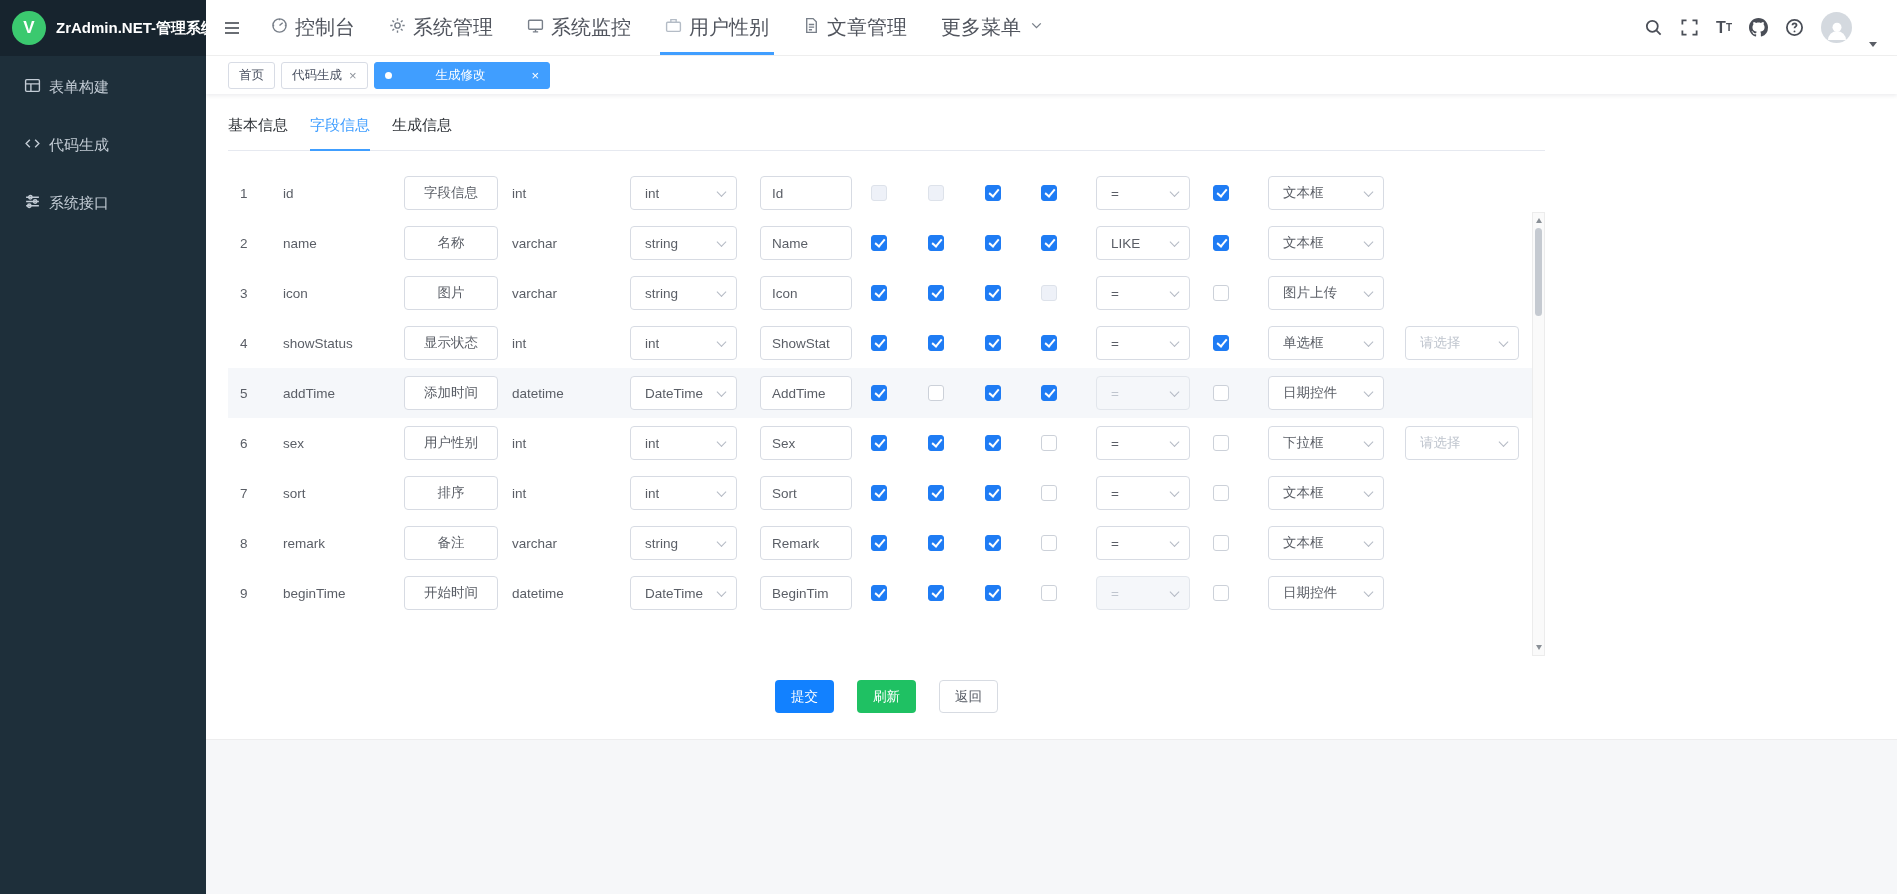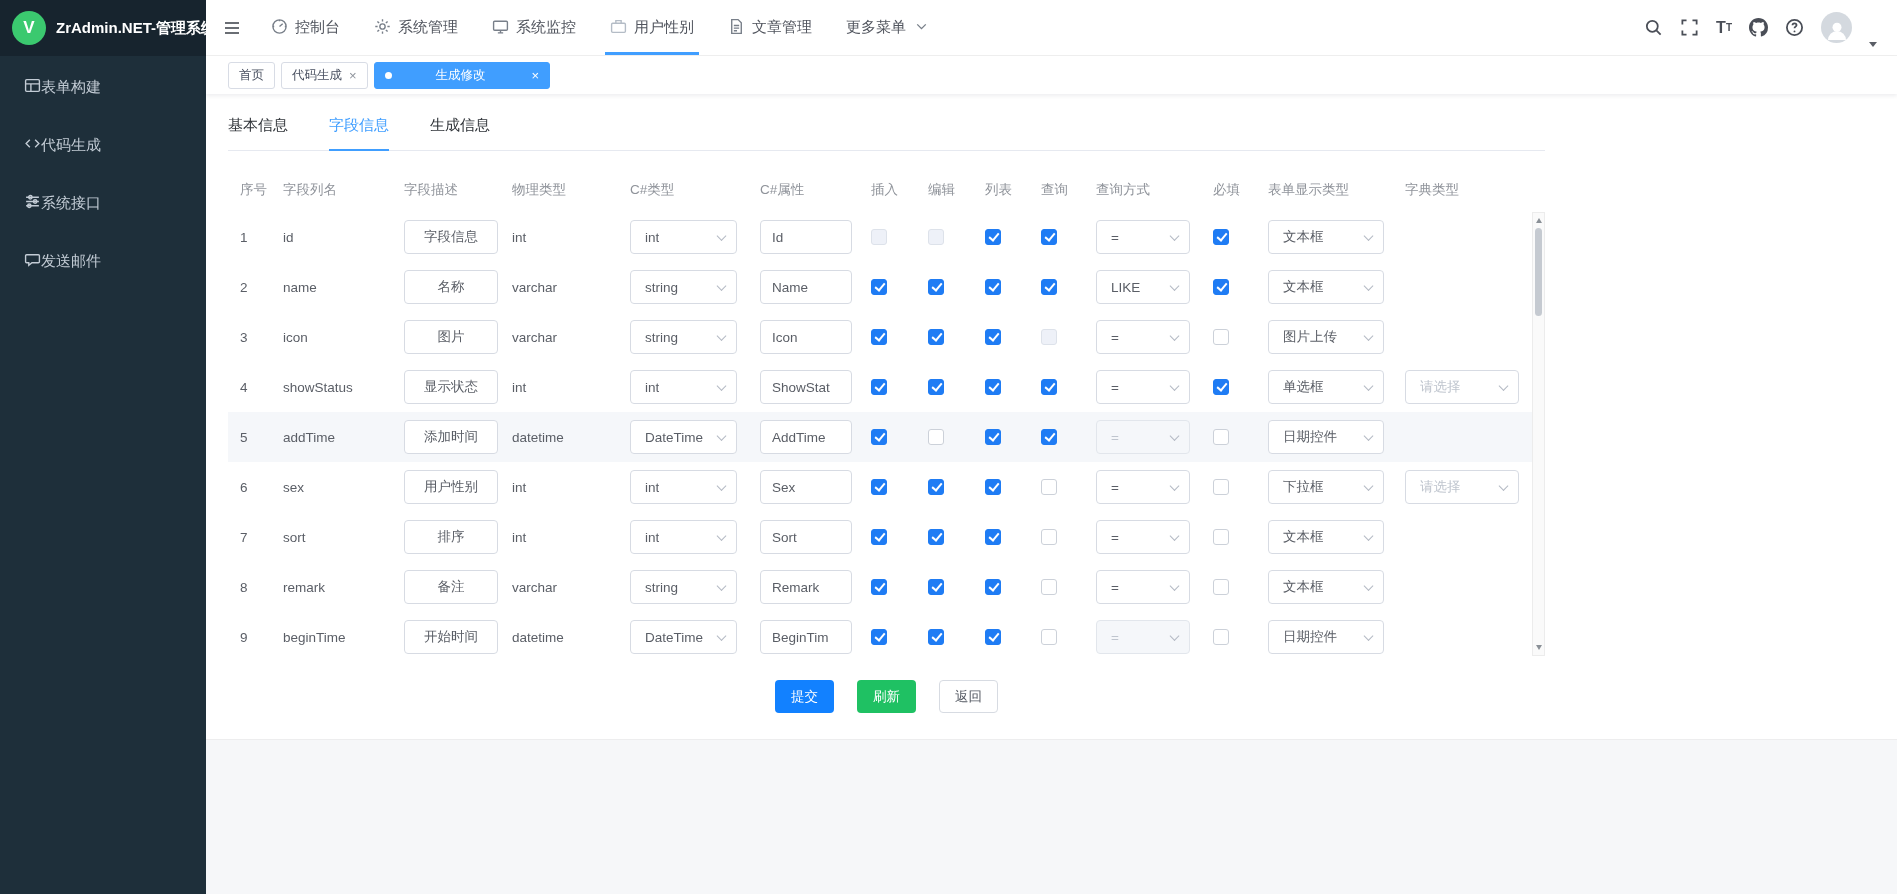--- a/index.html
+++ b/index.html
@@ -6,32 +6,32 @@
   html,body { width:1897px; height:894px; overflow:hidden; }
   body { font-family: "Liberation Sans","DejaVu Sans",sans-serif; display:flex; background:#fff; }
 
   
   .sidebar { width:206px; flex-shrink:0; background:#1e2f3a; display:flex; flex-direction:column; }
   .logo-bar { height:56px; background:#17242e; display:flex; align-items:center; gap:10px; padding-left:12px; }
   .logo-circle { width:34px; height:34px; border-radius:50%; background:#3bc96f; color:#fff; font-weight:bold;
                  font-size:17px; display:flex; align-items:center; justify-content:center; flex-shrink:0; }
   .logo-title { color:#fff; font-size:15px; font-weight:bold; white-space:nowrap; }
   .side-menu { padding-top:2px; }
-  .side-item { height:58px; display:flex; align-items:center; gap:0; padding-left:24px; color:#c3ccd5;
+  .side-item { height:58px; display:flex; align-items:center; gap:8px; padding-left:24px; color:#c3ccd5;
                font-size:15px; cursor:pointer; }
   .side-item svg { width:17px; height:17px; stroke:#c3ccd5; fill:none; stroke-width:1.3; }
 
   
   .main { flex:1; display:flex; flex-direction:column; min-width:0; }
 
   
   .navbar { height:56px; background:#fff; display:flex; align-items:stretch; border-bottom:1px solid #f0f0f0; padding:0 14px 0 16px; }
   .hamburger { align-self:center; margin-right:12px; cursor:pointer; display:flex; }
   .hamburger svg { width:20px; height:20px; stroke:#3a3f47; stroke-width:1.6; }
-  .nav-item { display:flex; align-items:center; gap:7px; padding:0 17px; font-size:15px; color:#51555e;
+  .nav-item { display:flex; align-items:center; gap:7px; padding:0 17px; font-size:20px; color:#51555e;
               cursor:pointer; position:relative; }
   .nav-item svg { width:17px; height:17px; stroke:#787f89; fill:none; stroke-width:1.3; }
   .nav-item.active::after { content:''; position:absolute; left:12px; right:12px; bottom:0; height:3px; background:#409eff; }
   .nav-item.active svg { stroke:#b4bcc6; }
   .nav-right { margin-left:auto; display:flex; align-items:center; gap:17px; padding-right:6px; }
   .nav-icon { cursor:pointer; display:flex; align-items:center; color:#4a4e57; }
   .nav-icon svg { width:19px; height:19px; stroke:#4a4e57; fill:none; stroke-width:1.5; }
   .nav-icon .filled { fill:#4a4e57; stroke:none; }
   .ticon { font-weight:bold; font-size:16px; color:#4a4e57; line-height:1; }
   .ticon small { font-size:10px; font-weight:bold; }
@@ -47,21 +47,21 @@
   .tag { height:27px; display:inline-flex; align-items:center; gap:5px; padding:0 10px; border:1px solid #d8dce5;
          background:#fff; color:#495060; font-size:12.5px; border-radius:3px; cursor:pointer; }
   .tag .x { font-size:13px; color:#8e939b; margin-left:2px; line-height:1; }
   .tag.active { background:#409eff; border-color:#409eff; color:#fff;gap:44px; }
   .tag.active .dot { width:7px; height:7px; border-radius:50%; background:#fff; }
   .tag.active .x { color:#fff; }
 
   
   .content { flex:1; display:flex; flex-direction:column; background:#fff; min-height:0; }
   .card { padding:22px 0 0 22px; }
-  .tabs { display:flex; gap:41px; border-bottom:1px solid #e6e9f0; width:1317px; }
+  .tabs { display:flex; gap:22px; border-bottom:1px solid #e6e9f0; width:1317px; }
   .tab { font-size:15px; color:#2f3338; padding-bottom:15px; position:relative; cursor:pointer; }
   .tab.active { color:#409eff; }
   .tab.active::after { content:''; position:absolute; left:0; right:0; bottom:-1px; height:2px; background:#409eff; }
 
   
   .table-viewport { position:relative; width:1317px; height:488px; overflow:hidden; margin-top:17px; }
   .grid { display:grid; grid-template-columns:55px 121px 108px 118px 130px 108px 57px 57px 56px 58px 114px 58px 132px 125px;
           align-items:center; }
   .grid > *:nth-child(1) { padding-left:12px; }
   .grid > *:nth-child(7), .grid > *:nth-child(8), .grid > *:nth-child(9),
@@ -137,26 +137,20 @@
       <span>代码生成</span>
     </div>
     <div class="side-item">
       <span><svg viewBox="0 0 16 16">
             <path d="M2 4h12M2 8h12M2 12h12"></path>
             <circle cx="6" cy="4" r="1.6"></circle>
             <circle cx="10.5" cy="8" r="1.6"></circle>
             <circle cx="5" cy="12" r="1.6"></circle>
           </svg></span>
       <span>系统接口</span>
-    </div>
-    <div class="side-item">
-      <span><svg viewBox="0 0 16 16">
-            <path d="M2.5 3.5h11a1 1 0 0 1 1 1v5.5a1 1 0 0 1-1 1H7.5L4.5 13.5V11h-2a1 1 0 0 1-1-1V4.5a1 1 0 0 1 1-1z"></path>
-          </svg></span>
-      <span>发送邮件</span>
     </div>
   </nav>
 </aside>
 
 <div class="main">
 
   <header class="navbar">
     <span class="hamburger">
       <svg viewBox="0 0 20 20" fill="none">
           <path d="M3 5h14M3 10h14M3 15h14"></path>
@@ -257,36 +251,20 @@
   <div class="content">
     <div class="card">
 
       <div class="tabs">
         <span class="tab">基本信息</span>
         <span class="tab active">字段信息</span>
         <span class="tab">生成信息</span>
       </div>
 
       <div class="table-viewport">
-        <div class="grid thead-row">
-            <div class="th">序号</div>
-            <div class="th">字段列名</div>
-            <div class="th">字段描述</div>
-            <div class="th">物理类型</div>
-            <div class="th">C#类型</div>
-            <div class="th">C#属性</div>
-            <div class="th">插入</div>
-            <div class="th">编辑</div>
-            <div class="th">列表</div>
-            <div class="th">查询</div>
-            <div class="th">查询方式</div>
-            <div class="th">必填</div>
-            <div class="th">表单显示类型</div>
-            <div class="th">字典类型</div>
-          </div>
         <div>
             <div class="grid trow">
               <div class="td">1</div>
               <div class="td">id</div>
               <div class="td">
                 <div class="inp center w94">字段信息</div>
               </div>
               <div class="td">int</div>
               <div class="td">
                 <div class="sel w107">

